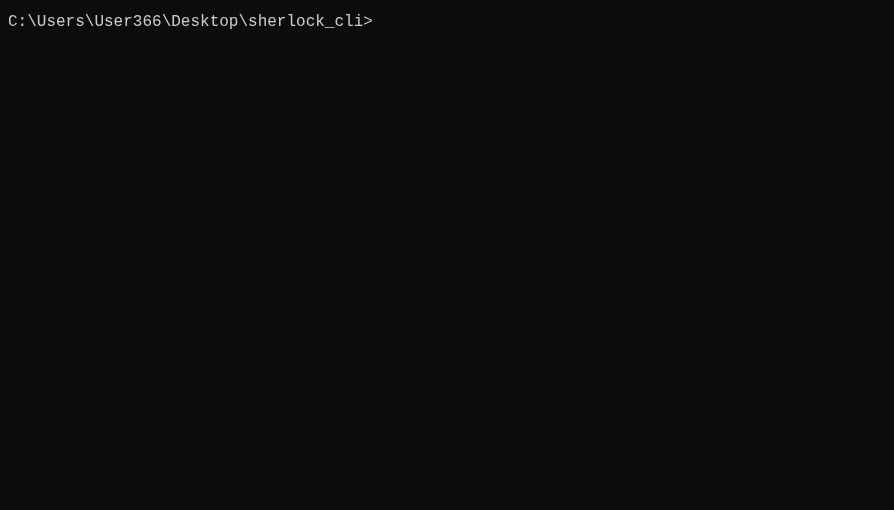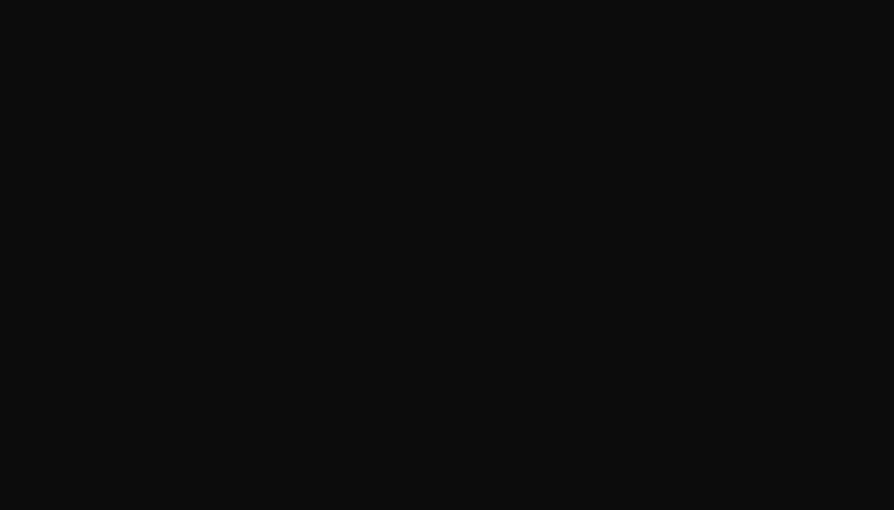--- a/index.html
+++ b/index.html
@@ -41,15 +41,16 @@
       padding: 0;
       margin: 0;
       caret-color: #cccccc;
     }
   </style>
 </head>
 <body>
 
 <div class="terminal">
   <div class="prompt-line">
+    <span class="prompt-text">C:\Users\User366\Desktop\sherlock_cli&gt;</span>
     <input type="text" class="command-input" autofocus="" value="" style="">
   </div>
 </div>
 
 </body></html>

